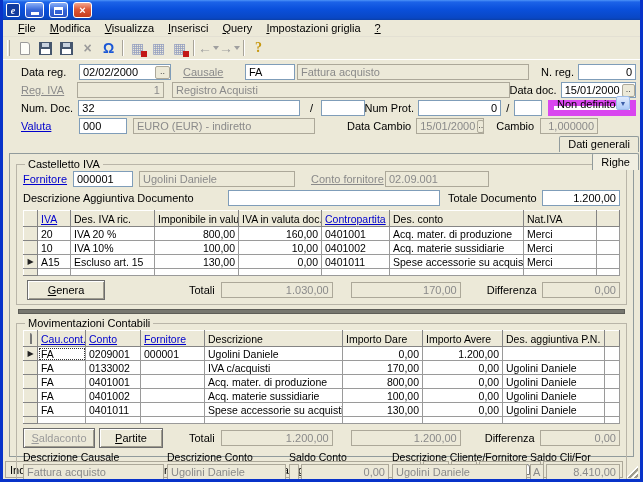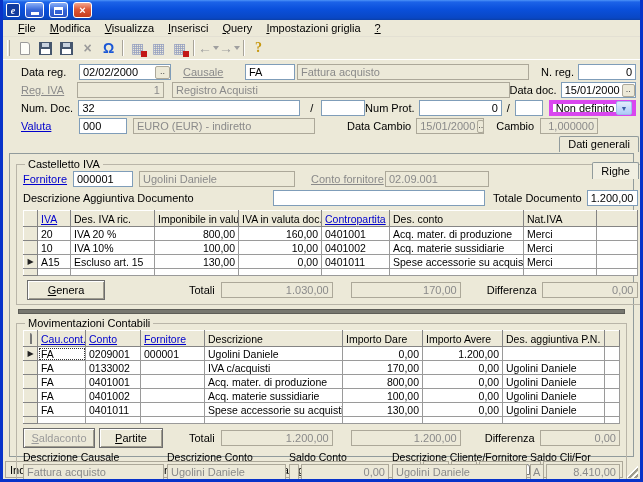--- a/index.html
+++ b/index.html
@@ -62,34 +62,34 @@
     padding:0 3px; white-space:nowrap; overflow:hidden; display:flex; align-items:center;
   }
   .dis{ background:#ECE9D8; color:#8a8a8a; border-color:#ACA899; }
   .num{ justify-content:flex-end; }
   .datefield{ padding-right:0; }
   .datefield .dtext{ flex:1; }
   .browse{
     width:15px; height:13px; margin-left:2px; font-size:9px; line-height:9px; text-align:center;
     background:#ECE9D8; border:1px solid #ACA899; border-radius:2px; color:#444;
   }
-  .combo{ display:flex; align-items:center; border:4px solid #d946ef; background:#fff; height:16px; font-size:11px; padding-left:3px; }
+  .combo{ display:flex; align-items:flex-end; border:6px solid #d946ef; background:#fff; height:16px; font-size:11px; padding-left:3px; }
   .combo .ctext{ flex:1; }
   .combo .arrowbtn{
     width:16px; height:14px; background:linear-gradient(180deg,#E2ECFC,#AECBF8); border:1px solid #9EBEEA; border-radius:2px;
     font-size:7px; color:#3B5EA8; display:flex; align-items:center; justify-content:center;
   }
 
   
   .tabstrip{ display:flex; align-items:flex-end; height:18px; padding-left:10px; position:relative; z-index:2;flex-direction:column; }
   .tab{
     border:1px solid #919B9C; border-bottom:none; border-radius:2px 2px 0 0; background:#ECE9D8;
     font-size:11px; padding:1px 8px 2px 8px; margin-right:1px; height:16px;
   }
-  .tab.active{ height:18px; background:#F1EFE2; position:relative; top:10px; padding-top:2px; }
+  .tab.active{ height:18px; background:#F1EFE2; position:relative; top:1px; padding-top:2px; }
   .tabpage{
     margin:0 6px; border:1px solid #919B9C; background:#ECE9D8; height:304px; padding:4px 6px 0 6px; position:relative; z-index:1; margin-top:-1px;
   }
 
   fieldset.group{ border:1px solid #B9B5A8; margin:0; padding:1px 6px 4px 6px; }
   legend{ font-size:11px; padding:0 3px; margin-left:2px; }
 
   
   table.grid{ width:100%; border-collapse:collapse; table-layout:fixed; font-size:10.5px; border:1px solid #666; }
   .grid th{
@@ -304,21 +304,21 @@
         <div class="field dis" style="width:156px;margin-left:6px">
             <span>Ugolini Daniele</span>
           </div>
         <span class="lbl graylink" style="width:72px;margin-left:16px">Conto fornitore</span>
         <div class="field dis" style="width:104px;margin-left:2px">
             <span>02.09.001</span>
           </div>
       </div>
 
       <div class="frow" style="margin-bottom:4px">
-        <span class="lbl" style="width:250px">Descrizione Aggiuntiva Documento</span>
+        <span class="lbl" style="width:205px">Descrizione Aggiuntiva Documento</span>
         <div class="field" style="width:212px">
             <span></span>
           </div>
         <span class="lbl" style="margin-left:8px">Totale Documento</span>
         <div class="field num" style="flex:1;margin-left:5px">
             <span>1.200,00</span>
           </div>
       </div>
 
       <table class="grid">

